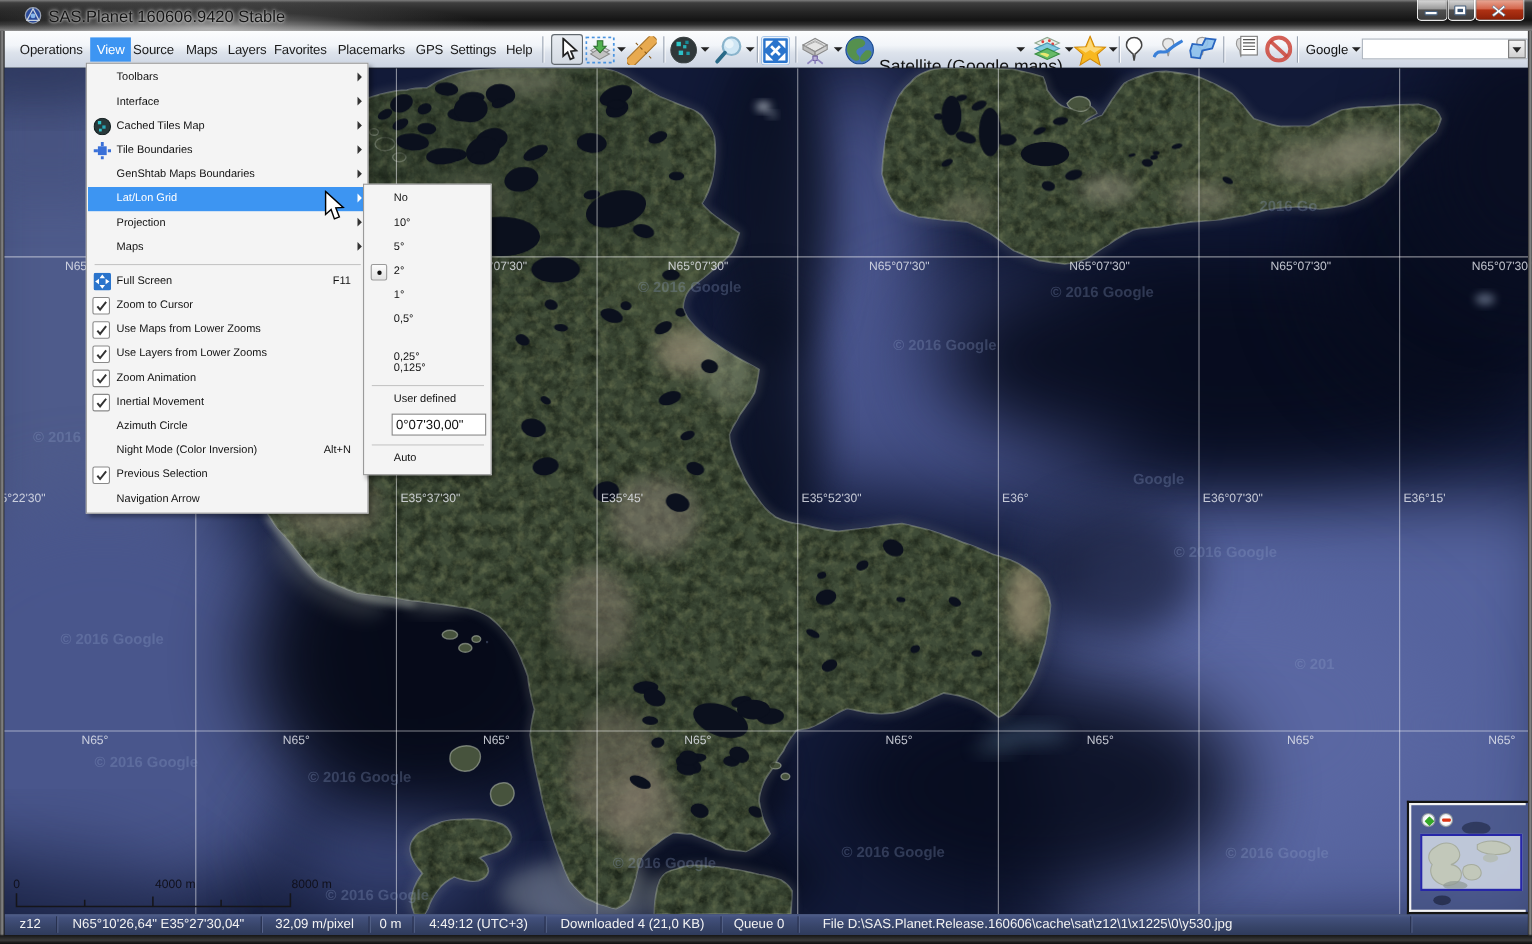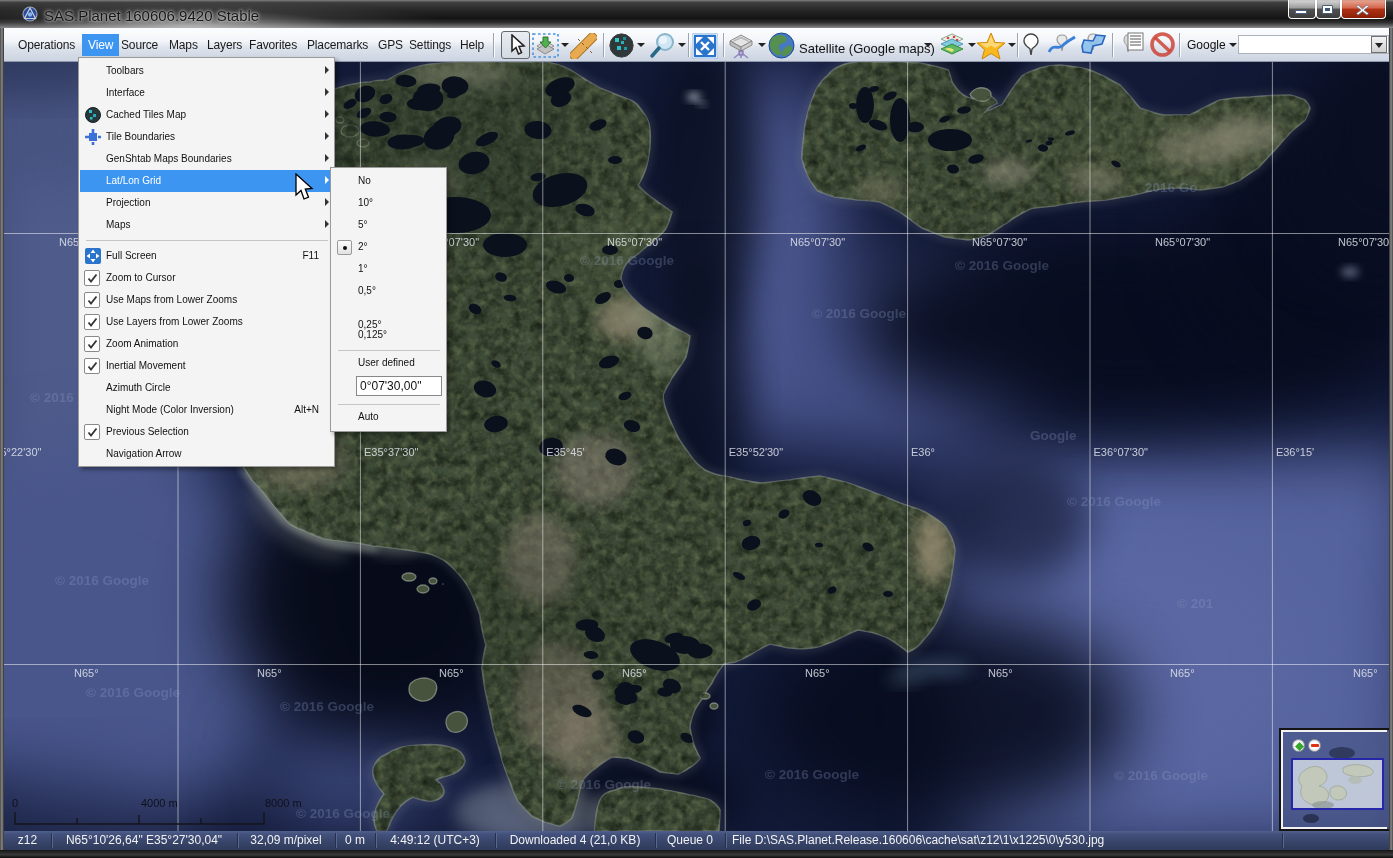--- a/index.html
+++ b/index.html
@@ -125,21 +125,21 @@
  <path d="M6,26 L11,22 M20,26 L15,22 M13,26 L13,23" stroke="#9088c0" stroke-width="1.6"></path>
       </svg>
 <div class="abs" style="left:754px;top:15px;width:0;height:0;border-top:4px solid #222;border-left:4px solid transparent;border-right:4px solid transparent"></div>
 
 <svg class="abs" style="left:764px;top:4px" width="27" height="27" viewBox="0 0 27 27">
  <circle cx="13.5" cy="13.5" r="12.5" fill="#4679c0"></circle>
  <circle cx="13.5" cy="13.5" r="12.5" fill="none" stroke="#1a4a90" stroke-width="1"></circle>
  <path d="M4,6 C8,3 13,2 16,4 C20,6 19,10 15,11 C11,12 9,15 12,18 C15,21 13,24 9,23 C5,21 2,17 2,13 C2,10 3,8 4,6 Z" fill="#55904e"></path>
  <path d="M19,14 C23,13 25,15 24,18 C22,22 18,24 15,24 C13,22 14,19 16,17 Z" fill="#55904e"></path>
       </svg>
-<div class="abs" style="left:795px;top:4px;height:34px;line-height:34px;font-size:13px;color:#111">Satellite (Google maps)</div>
+<div class="abs" style="left:795px;top:16px;height:34px;line-height:34px;font-size:16px;color:#111">Satellite (Google maps)</div>
 <div class="abs" style="left:920px;top:15px;width:0;height:0;border-top:4px solid #222;border-left:4px solid transparent;border-right:4px solid transparent"></div>
 
 <svg class="abs" style="left:935px;top:5px" width="26" height="25" viewBox="0 0 26 25">
  <path d="M2,6 L13,1 L24,6 L13,11 Z" fill="#e8f0e8" stroke="#90a890"></path>
  <circle cx="9" cy="5" r="1.3" fill="#e04040"></circle>
         <circle cx="15" cy="4" r="1.3" fill="#e04040"></circle>
         <circle cx="18" cy="7" r="1.3" fill="#e04040"></circle>
  <path d="M2,11 L13,6 L24,11 L13,16 Z" fill="#78c8e0" stroke="#4090b0" opacity=".9"></path>
  <path d="M2,16 L13,11 L24,16 L13,21 Z" fill="#60b860" stroke="#308838" opacity=".95"></path>
  <path d="M6,16 C9,14 13,15 15,17 L13,19 Z" fill="#e8e870"></path>
@@ -648,21 +648,21 @@
       <div class="scell" style="left:331px;width:40px">0 m</div>
       <div class="ssep" style="left:331px"></div>
       <div class="scell" style="left:371px;width:120px">4:49:12 (UTC+3)</div>
       <div class="ssep" style="left:371px"></div>
       <div class="scell" style="left:491px;width:160px">Downloaded 4 (21,0 KB)</div>
       <div class="ssep" style="left:491px"></div>
       <div class="scell" style="left:651px;width:70px">Queue 0</div>
       <div class="ssep" style="left:651px"></div>
       <div class="ssep" style="left:721px"></div>
       <div class="ssep" style="left:1278px"></div>
-      <div class="scell" style="left:728px;text-align:center">File D:\SAS.Planet.Release.160606\cache\sat\z12\1\x1225\0\y530.jpg</div>
+      <div class="scell" style="left:744px;text-align:center">File D:\SAS.Planet.Release.160606\cache\sat\z12\1\x1225\0\y530.jpg</div>
     </div>
     <div class="menu" style="left:78px;top:57px;width:257px;height:410px">
       <div class="mi" style="top:2px;width:255px">
         <span class="txt">Toolbars</span>
         <span class="arr"></span>
       </div>
       <div class="mi" style="top:24px;width:255px">
         <span class="txt">Interface</span>
         <span class="arr"></span>
       </div>

